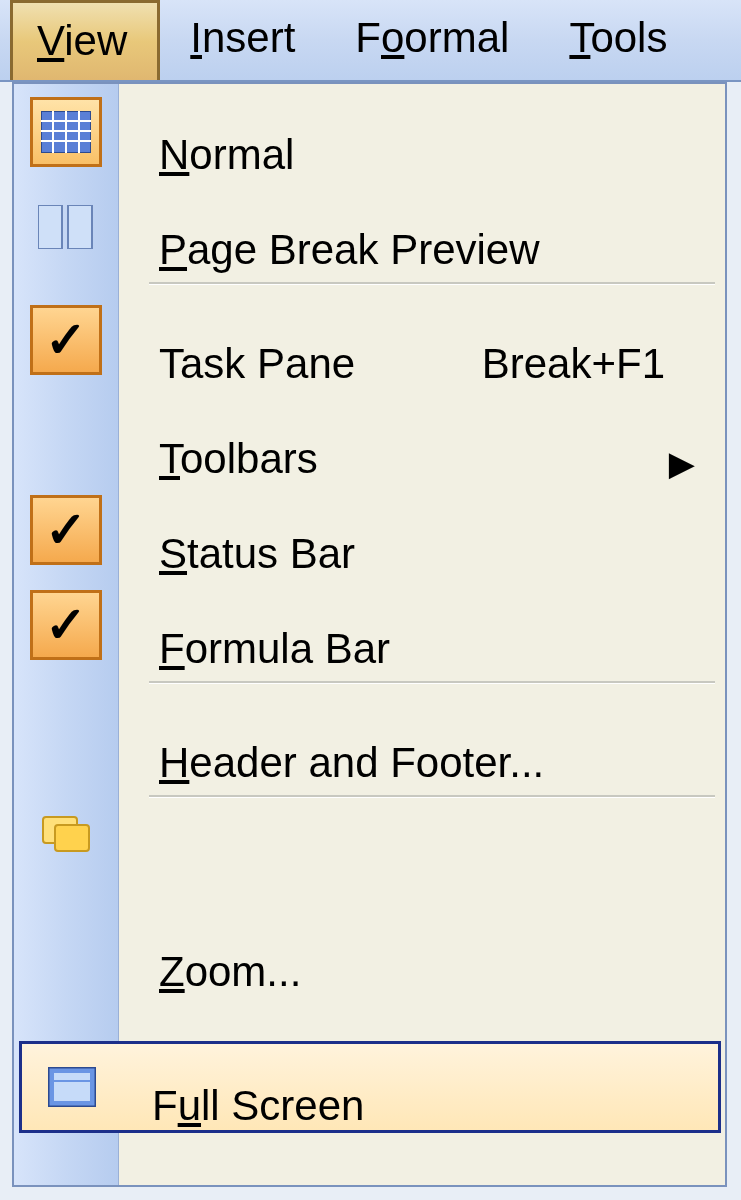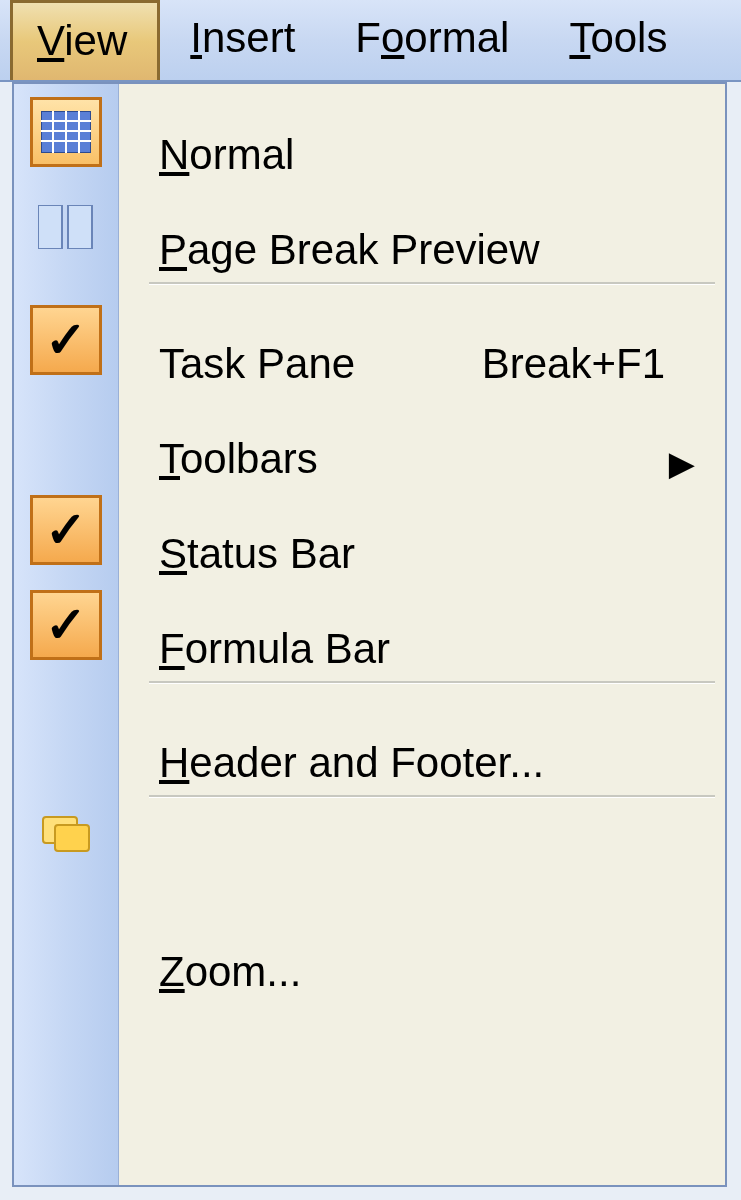--- a/index.html
+++ b/index.html
@@ -218,14 +218,24 @@
     <div class="row">
       <span class="label"><span class="accel">H</span><span>eader and Footer...</span></span>
     </div>
     <div class="sep"></div>
     <div style="height:95px"></div>
     <div class="row">
       <span class="label"><span class="accel">Z</span><span>oom...</span></span>
     </div>
   </div>
 
+  <div class="row highlight" style="top:957px;">
+    <div class="hl-icon">
+      <svg width="48" height="40">
+          <rect x="0" y="0" width="48" height="40" fill="#6a95e4" stroke="#2c4a90" stroke-width="3"></rect>
+          <rect x="6" y="6" width="36" height="28" fill="#c6dbf9"></rect>
+          <line x1="6" y1="14" x2="42" y2="14" stroke="#6a95e4" stroke-width="2"></line>
+        </svg>
+    </div>
+    <span class="label" style="padding-left:30px"><span>F</span><span class="accel">u</span><span>ll Screen</span></span>
+  </div>
 
 </div>
 
 </body></html>

